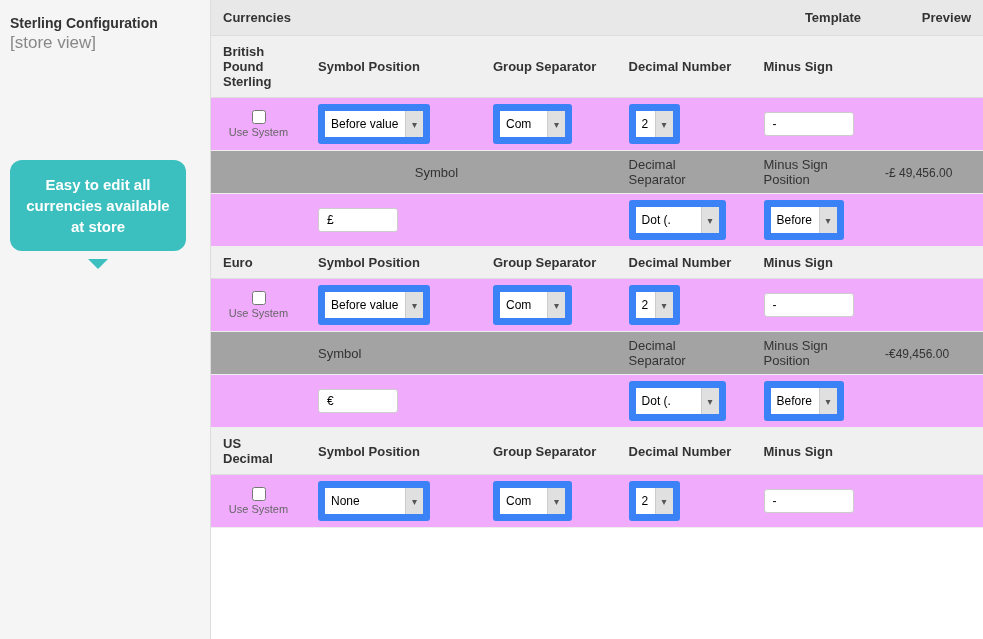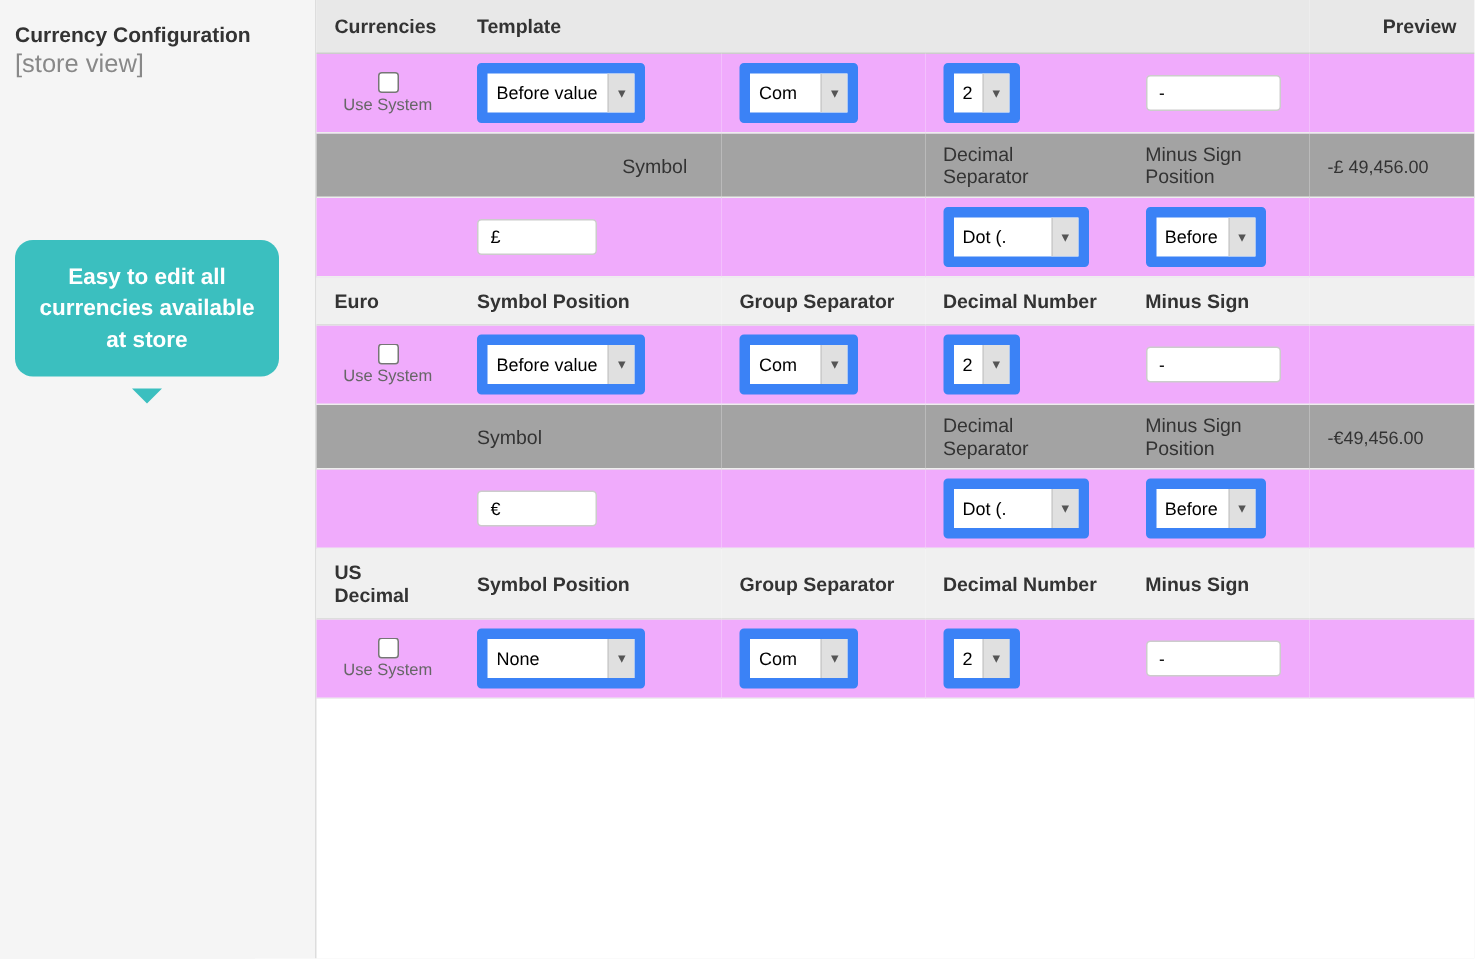--- a/index.html
+++ b/index.html
@@ -163,39 +163,47 @@
     .row-bg-white {
       background: #f0abfc;
     }
   </style>
 </head>
 <body>
 
 <div class="page-wrapper">
 
   <div class="sidebar">
-    <span class="sidebar-title">Currency Configuration</span>
+    <span class="sidebar-title">Sterling Configuration</span>
     <span class="sidebar-subtitle">[store view]</span>
 
     <div class="tooltip-bubble">
       <span>Easy to edit all currencies available at store</span>
     </div>
   </div>
 
   <div class="main-content">
     <table>
       <thead>
         <tr>
           <th class="col-currencies">Currencies</th>
-          <th class="col-symbol-pos" colspan="4" style="text-align:left;">Template</th>
+          <th class="col-symbol-pos" colspan="4" style="text-align:right;">Template</th>
           <th class="col-preview" style="text-align:right;">Preview</th>
         </tr>
       </thead>
       <tbody>
 
+        <tr class="section-header">
+          <td><strong>British Pound Sterling</strong></td>
+          <td>Symbol Position</td>
+          <td>Group Separator</td>
+          <td>Decimal Number</td>
+          <td>Minus Sign</td>
+          <td></td>
+        </tr>
 
         <tr class="data-row row-bg-white">
           <td>
             <div class="use-system-cell">
               <input type="checkbox" style="">
               <span>Use System</span>
             </div>
           </td>
           <td>
             <div class="select-wrapper">

